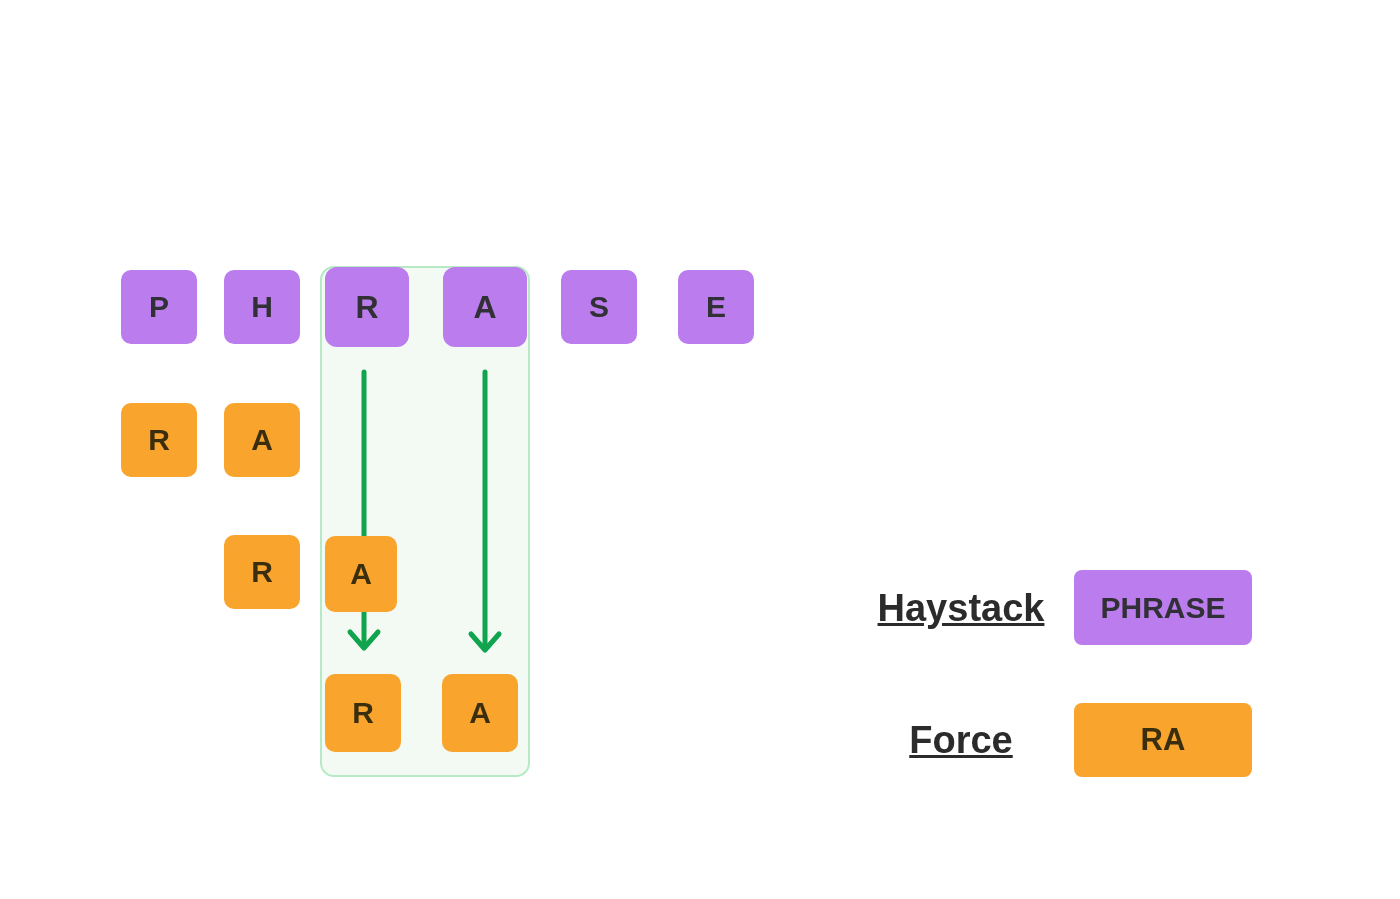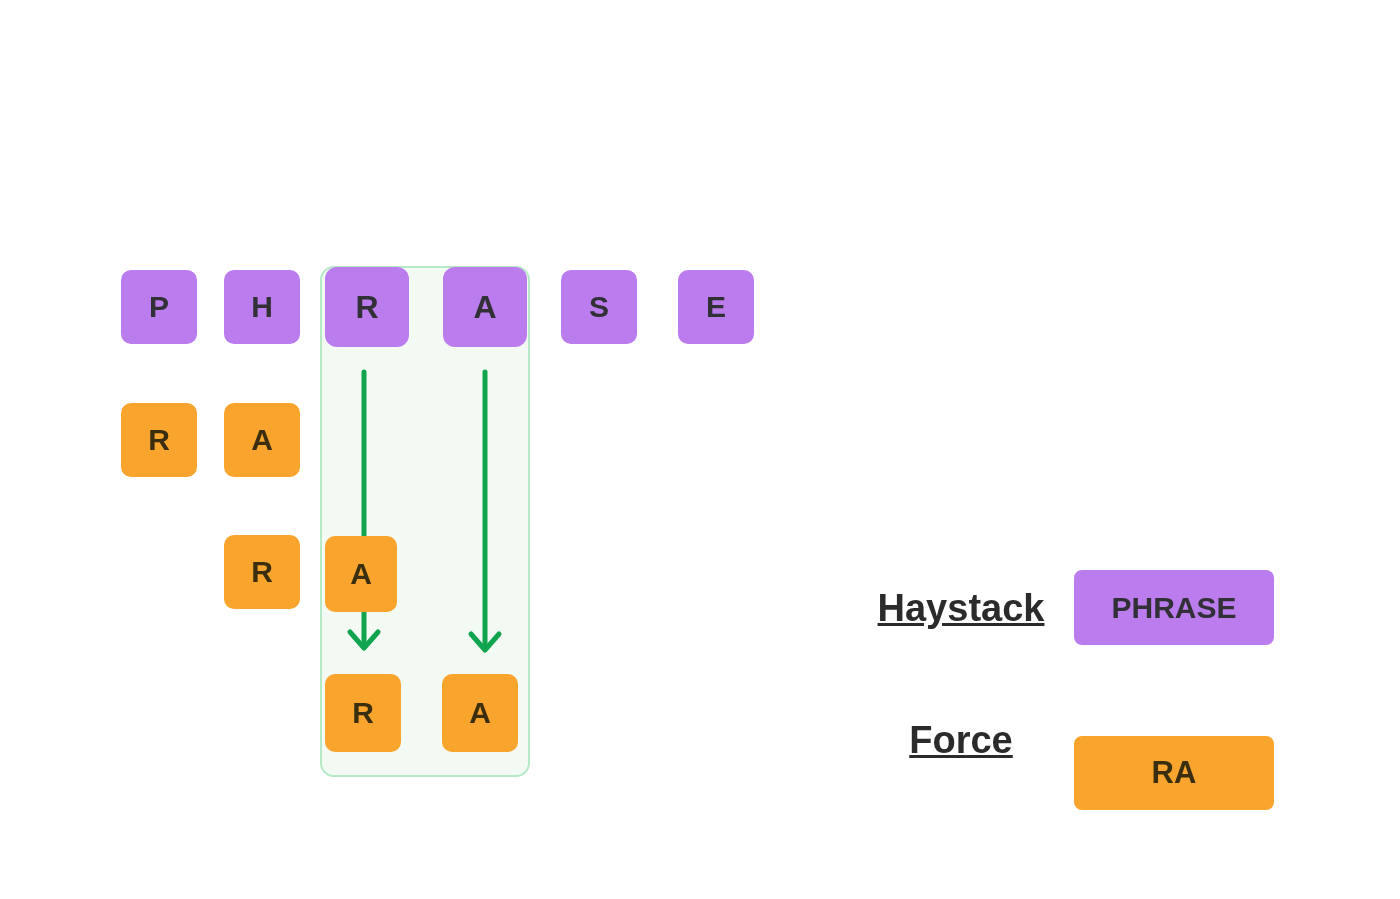--- a/index.html
+++ b/index.html
@@ -50,26 +50,26 @@
   .arrow-stroke{stroke:var(--arrow_green);stroke-width:5;fill:none;stroke-linecap:round;stroke-linejoin:round;}
 
   
   .legend-label{
     position:absolute;left:840px;width:242px;height:46px;
     text-align:center;font-size:38px;font-weight:bold;color:var(--ink);line-height:46px;text-decoration:underline;
   }
   .legend-label.haystack{top:585px;}
   .legend-label.needle{top:717px;}
   .legend-chip{
-    position:absolute;left:1074px;width:200px;
+    position:absolute;left:1074px;width:178px;
     display:flex;align-items:center;justify-content:center;
     font-weight:bold;border-radius:8px;
   }
   .legend-chip.purple{top:570px;height:75px;background:var(--purple);color:#303036;font-size:30px;}
-  .legend-chip.orange{top:736px;height:74px;background:var(--orange);color:var(--ink_on_orange);font-size:31px;}
+  .legend-chip.orange{top:703px;height:74px;background:var(--orange);color:var(--ink_on_orange);font-size:31px;}
 </style>
 </head>
 <body>
 
 <div class="stage">
 
 
   <div class="match-zone"></div>
 
   <div class="arrows-layer">

